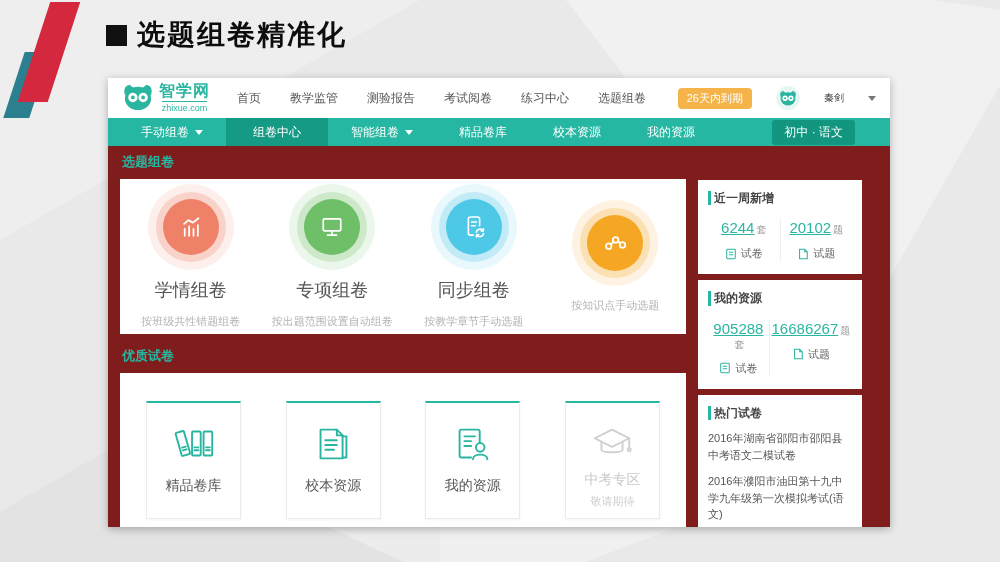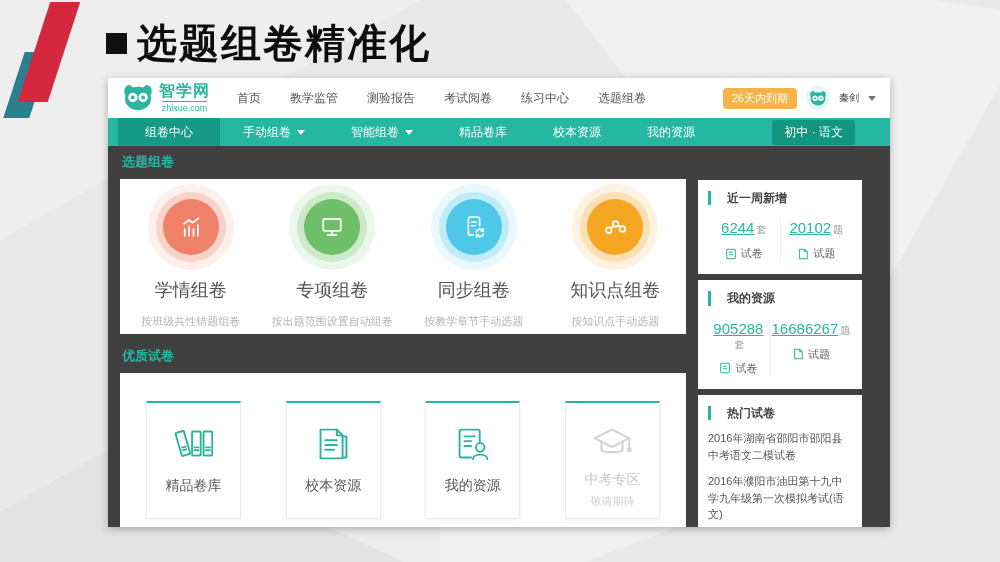--- a/index.html
+++ b/index.html
@@ -16,33 +16,33 @@
   .poly3 { left:120px; top:430px; width:760px; height:170px; background:rgba(255,255,255,.32); clip-path:polygon(0 0,48% 100%,100% 12%); }
   .poly4 { left:0; top:0; width:420px; height:240px; background:rgba(255,255,255,.25); clip-path:polygon(0 0,100% 0,0 100%); }
 
   
   .deco-teal { position:absolute; left:14px; top:52px; width:26px; height:66px; background:#2c7f8e; transform:skewX(-18deg); }
   .deco-red  { position:absolute; left:34px; top:2px;  width:30px; height:100px; background:#d3283e; transform:skewX(-18deg); }
 
   
   .slide-title { position:absolute; left:106px; top:16px; display:flex; align-items:center; }
   .title-bullet { width:21px; height:21px; background:#101010; margin-right:10px; }
-  .title-text { font-size:40px; font-weight:900; color:#0d0d0d; letter-spacing:2px; }
+  .title-text { font-size:28px; font-weight:900; color:#0d0d0d; letter-spacing:2px; }
 
   
-  .site { position:absolute; left:108px; top:78px; width:782px; height:449px; background:#404040; box-shadow:0 2px 8px rgba(0,0,0,.28); overflow:hidden; font-size:12px; }
+  .site { position:absolute; left:108px; top:78px; width:782px; height:449px; background:#7f1d1d; box-shadow:0 2px 8px rgba(0,0,0,.28); overflow:hidden; font-size:12px; }
 
   .site-header { position:absolute; top:0; left:0; right:0; height:40px; background:#fff; display:flex; align-items:center; padding:0 14px; }
   .logo { display:flex; align-items:center; gap:5px; cursor:pointer; }
   .logo-text { display:flex; flex-direction:column; align-items:center; }
   .logo-name { color:#2ab5a0; font-size:16px; font-weight:bold; letter-spacing:1px; line-height:1; }
   .logo-domain { color:#2ab5a0; font-size:9px; line-height:1; border-top:1.5px solid #2ab5a0; margin-top:2px; padding-top:1.5px; }
   .top-links { display:flex; gap:29px; margin-left:27px; font-size:12px; color:#555; }
   .top-link { cursor:pointer; white-space:nowrap; }
-  .header-right { margin-left:auto; display:flex; align-items:center; gap:9px; }
+  .header-right { margin-left:auto; display:flex; align-items:center; gap:24px; }
   .expiry-badge { background:#f5b44a; color:#fff; font-size:11px; padding:3px 9px; border-radius:4px; }
   .avatar { width:24px; height:24px; border-radius:50%; background:#e6f6f2; display:flex; align-items:center; justify-content:center; }
   .user-name { font-size:10px; color:#333; }
   .caret-dark { width:0; height:0; border-left:4px solid transparent; border-right:4px solid transparent; border-top:5px solid #777; }
 
   .main-nav { position:absolute; top:40px; left:0; right:0; height:28px; background:#26b7a2; display:flex; align-items:stretch; color:#fff; padding-left:10px; }
   .nav-item { display:flex; align-items:center; padding:0 23px; gap:6px; cursor:pointer; font-size:12px; white-space:nowrap; }
   .nav-item.active { background:#159a85; padding:0 27px; }
   .caret-white { width:0; height:0; border-left:4px solid transparent; border-right:4px solid transparent; border-top:5px solid #fff; }
   .grade-btn { margin-left:auto; align-self:center; margin-right:35px; background:#12967f; padding:4px 12px; border-radius:3px; font-size:12px; cursor:pointer; white-space:nowrap; }
@@ -63,21 +63,21 @@
 
   .panel-cards { background:#fff; height:155px; margin-top:0; display:flex; justify-content:space-between; padding:28px 26px 0; }
   .card { width:95px; height:118px; background:#fff; border:1px solid #ebebeb; border-top:2px solid #26b7a2; box-shadow:0 1px 3px rgba(0,0,0,.05); display:flex; flex-direction:column; align-items:center; padding-top:18px; cursor:pointer; }
   .card-label { font-size:14px; color:#555; margin-top:10px; }
   .card.disabled { cursor:default; }
   .card.disabled .card-label { color:#c9c9c9; margin-top:4px; }
   .card-sublabel { font-size:11px; color:#cfcfcf; margin-top:5px; }
 
   .sidebar { position:absolute; left:590px; top:102px; width:164px; }
   .side-card { background:#fff; margin-bottom:6px; padding:11px 10px 13px; }
-  .side-heading { font-size:12px; color:#444; font-weight:bold; border-left:3px solid #26b7a2; padding-left:16px; line-height:1.2; }
+  .side-heading { font-size:12px; color:#444; font-weight:bold; border-left:3px solid #26b7a2; padding-left:3px; line-height:1.2; }
   .stats-row { display:flex; margin-top:14px; }
   .stat-cell { flex:1; text-align:center; }
   .stat-cell + .stat-cell { border-left:1px solid #eee; }
   .stat-value { color:#2ab5a0; font-size:15px;text-decoration:underline; }
   .stat-unit { color:#999; font-size:10px; margin-left:2px; }
   .stat-label { margin-top:9px; font-size:11px; color:#666; display:flex; align-items:center; justify-content:center; gap:4px; }
   .hot-card { height:145px; overflow:hidden; }
   .hot-item { font-size:11px; color:#555; line-height:1.5; margin-top:10px; cursor:pointer; }
 </style>
 </head>
@@ -136,26 +136,26 @@
           <circle cx="11.5" cy="15.5" r="2" fill="#2ab5a0"></circle>
           <circle cx="22.5" cy="15.5" r="2" fill="#2ab5a0"></circle>
         </svg>
       </span>
       <span class="user-name">秦剑</span>
       <span class="caret-dark"></span>
     </div>
   </div>
 
   <div class="main-nav">
+    <div class="nav-item">
+      <span>手动组卷</span>
+      <span class="caret-white"></span>
+    </div>
     <div class="nav-item active">
       <span>组卷中心</span>
-    </div>
-    <div class="nav-item">
-      <span>手动组卷</span>
-      <span class="caret-white"></span>
     </div>
     <div class="nav-item">
       <span>智能组卷</span>
       <span class="caret-white"></span>
     </div>
     <div class="nav-item">
       <span>精品卷库</span>
     </div>
     <div class="nav-item">
       <span>校本资源</span>
@@ -231,21 +231,20 @@
             <svg width="30" height="30" viewBox="0 0 24 24" fill="none" stroke="#fff" stroke-width="1.4" stroke-linecap="round">
               <circle cx="7" cy="14.5" r="2.2"></circle>
               <circle cx="12.5" cy="9.5" r="2.2"></circle>
               <circle cx="18" cy="13.5" r="2.2"></circle>
               <path d="M8.7 13 L10.9 11.1"></path>
               <path d="M14.4 10.7 L16.3 12.2"></path>
             </svg>
           </div>
         </div>
           </div>
-        <div class="ci-label">知识点组卷</div>
         <div class="ci-desc">按知识点手动选题</div>
       </div>
     </div>
 
     <div class="sec-heading" style="margin-top:13px;">优质试卷</div>
 
     <div class="panel-cards">
       <div class="card">
         <svg width="46" height="46" viewBox="0 0 48 48" fill="none" stroke="#2ab5a0" stroke-width="2" stroke-linecap="round" stroke-linejoin="round">
           <g transform="rotate(-16 12 24)">

